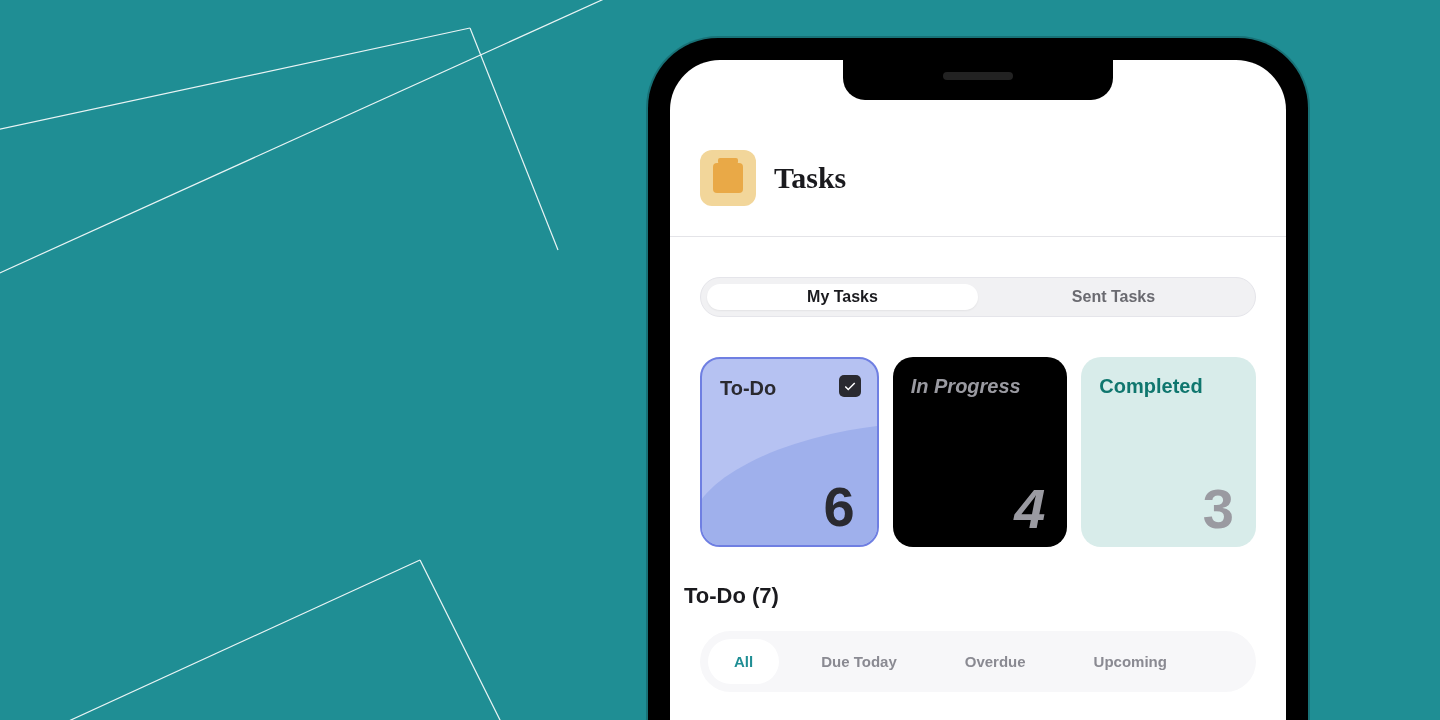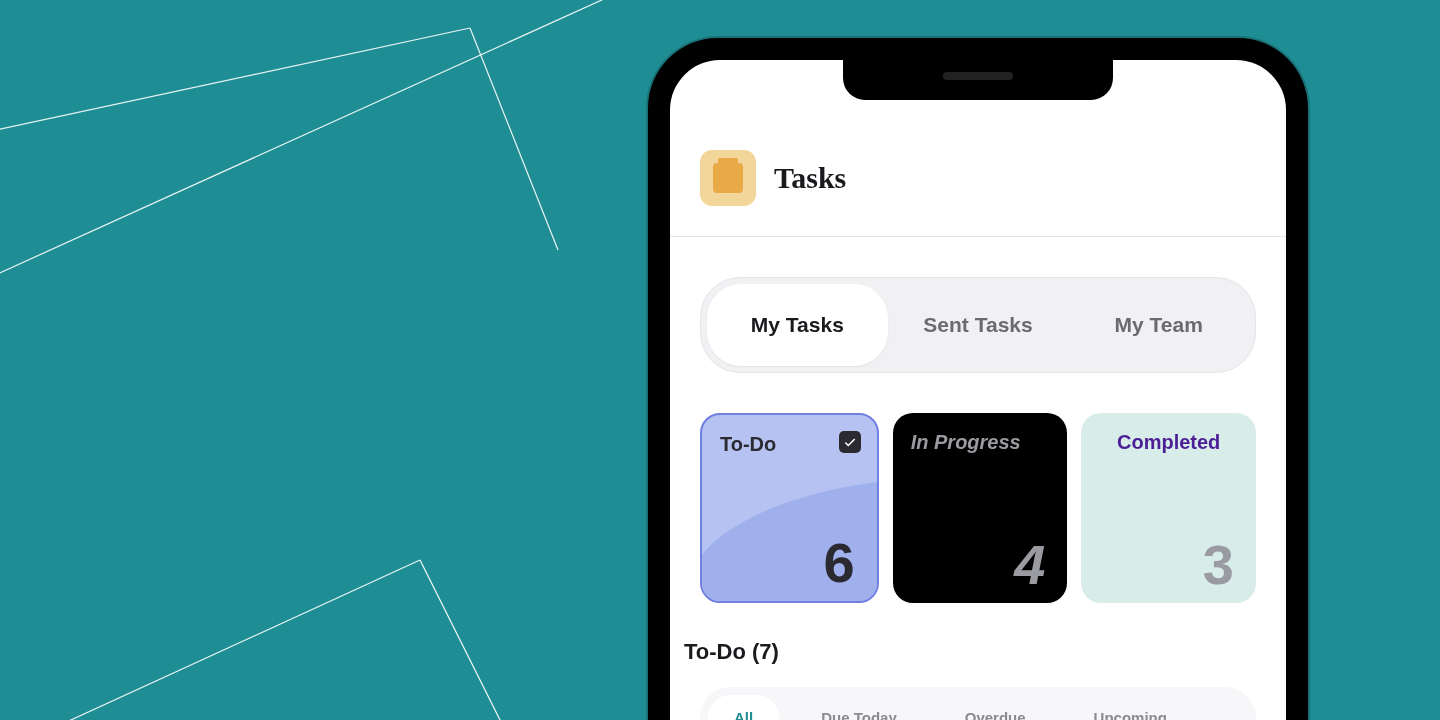--- a/index.html
+++ b/index.html
@@ -124,22 +124,22 @@
 
   .divider { height:1px; background:#e4e4e8; margin:0; }
 
   
   .segwrap { padding: 40px 30px 0 30px; }
   .segmented {
     display:flex; background:#f1f1f3; border-radius: 40px; padding:6px;
     border:1px solid #e5e5ea;
   }
   .seg {
-    flex:1; text-align:center; padding:29px 0; border-radius:34px;
-    font-size:21px; font-weight:600; color:#6a6a70; cursor:pointer;
+    flex:1; text-align:center; padding:4px 0; border-radius:34px;
+    font-size:16px; font-weight:600; color:#6a6a70; cursor:pointer;
   }
   .seg.active { background:#fff; color:#1a1a1e; box-shadow:0 1px 2px rgba(0,0,0,.06); }
 
   
   .cards { display:flex; gap:14px; padding: 40px 30px 0 30px; }
   .card {
     flex:1; height:190px; border-radius:20px; position:relative; padding:18px;
     overflow:hidden; cursor:pointer;
   }
   .card .ctitle { font-size:20px; font-weight:600; }
@@ -155,21 +155,21 @@
   }
   .card-todo .check {
     position:absolute; top:16px; right:16px; width:22px; height:22px;
     border-radius:5px; background:#2a2a30; display:flex; align-items:center; justify-content:center;
   }
   .card-todo .check svg { width:14px; height:14px; }
   .card-prog { background:#000000;font-style:italic; }
   .card-prog .ctitle { color:#9a9aa1; }
   .card-prog .cnum { color:#9a9aa1; }
   .card-done { background:#d8ecea; }
-  .card-done .ctitle { color:#4c1d95;text-align:center; }
+  .card-done .ctitle { color:#0f766e; }
   .card-done .cnum { color:#9a9aa1; }
 
   
   .section-title {
     padding: 36px 30px 0 14px;
     font-size:22px; font-weight:700; color:#1a1a1e;
   }
   .section-title .count { font-weight:700; }
 
   
@@ -218,23 +218,20 @@
       <div class="divider"></div>
 
       <div class="segwrap">
         <div class="segmented">
           <div class="seg active">
             <span>My Tasks</span>
           </div>
           <div class="seg">
             <span>Sent Tasks</span>
           </div>
-          <div class="seg">
-            <span>My Team</span>
-          </div>
         </div>
       </div>
 
       <div class="cards">
         <div class="card card-todo">
           <div class="wave"></div>
           <div class="ctitle">To-Do</div>
           <div class="check">
             <svg viewBox="0 0 24 24">
                 <path fill="#fff" d="M9 16.2l-4.2-4.2L3 13.8 9 19.8 21 7.8l-1.8-1.8z"></path>

